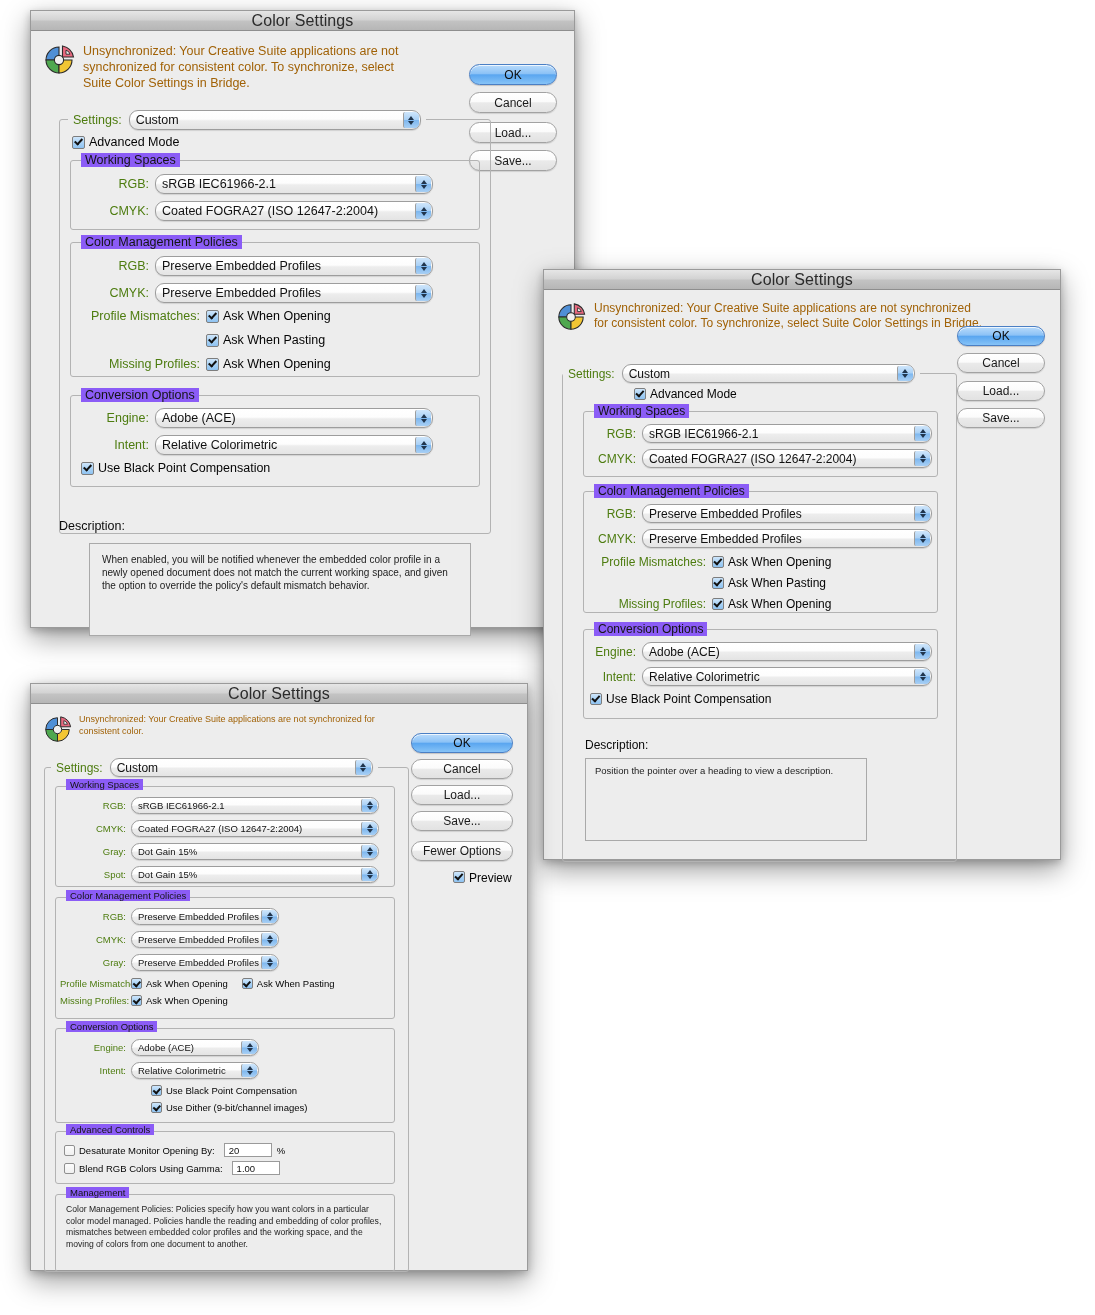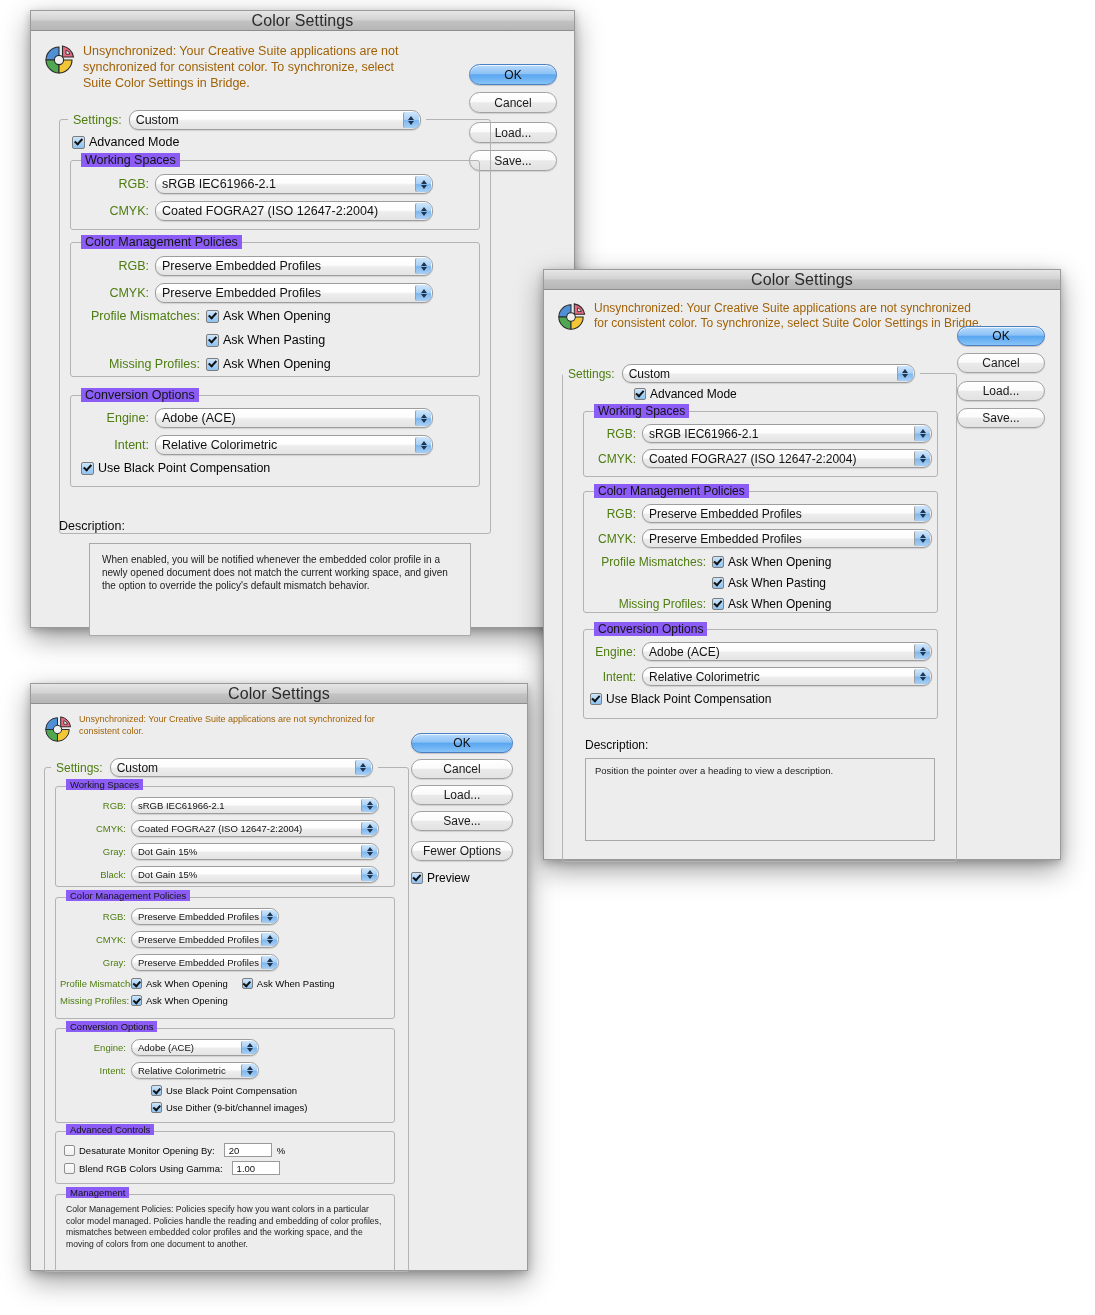--- a/index.html
+++ b/index.html
@@ -179,32 +179,32 @@
   #dlg2 .advmode .cblbl{font-size:12px;}
   #dlg2 .g-ws{position:absolute;left:20px;top:37px;width:355px;height:66px;}
   #dlg2 .g-cmp{position:absolute;left:20px;top:117px;width:355px;height:122px;}
   #dlg2 .g-conv{position:absolute;left:20px;top:255px;width:355px;height:90px;}
   #dlg2 .grp > .lg{font-size:12px;}
   #dlg2 .frow{position:absolute;display:flex;align-items:center;}
   #dlg2 .frow .lbl{font-size:12px;width:48px;text-align:right;margin-right:6px;}
   #dlg2 .frow .popup{height:19px;}
   #dlg2 .frow .popup .pv{font-size:12px;}
   #dlg2 .desclabel{position:absolute;left:22px;top:364px;font-size:12px;color:#0a0a0a;}
-  #dlg2 .descbox{position:absolute;left:22px;top:384px;width:350px;height:83px;}
+  #dlg2 .descbox{position:absolute;left:22px;top:384px;width:282px;height:83px;}
   #dlg2 .descbox p{margin:6px 9px;font-size:9.5px;line-height:12px;}
 
   
   #dlg3{left:30px;top:683px;width:498px;height:588px;}
   #dlg3 .warnrow{padding:10px 0 0 12px;}
   #dlg3 .cswheel{width:29px;height:29px;margin-right:7px;margin-top:1px;}
   #dlg3 .warntext{font-size:9px;line-height:11.5px;width:305px;}
   #dlg3 .btncol{position:absolute;right:14px;top:29px;width:102px;}
   #dlg3 .btn{height:20px;font-size:12px;margin-bottom:6px;}
   #dlg3 .btn.gap{margin-top:10px;}
-  #dlg3 .prevrow{margin-top:10px;display:flex;align-items:center;}
+  #dlg3 .prevrow{margin-top:10px;display:flex;margin-left:42px;}
   #dlg3 .prevrow .cbx{width:12px;height:12px;}
   #dlg3 .prevrow .cblbl{font-size:12px;}
   #dlg3 .settingsgrp{position:absolute;left:13px;top:63px;width:365px;height:505px;}
   #dlg3 .srow{position:absolute;left:6px;top:-10px;display:flex;align-items:center;background:#ededed;padding:0 5px;}
   #dlg3 .srow .lbl{font-size:12px;margin-right:7px;}
   #dlg3 .srow .popup{width:263px;height:19px;}
   #dlg3 .srow .popup .pv{font-size:12px;}
   #dlg3 .g-ws{position:absolute;left:10px;top:18px;width:340px;height:101px;}
   #dlg3 .g-cmp{position:absolute;left:10px;top:129px;width:340px;height:122px;}
   #dlg3 .g-conv{position:absolute;left:10px;top:260px;width:340px;height:95px;}
@@ -613,21 +613,21 @@
           <span class="lbl">Gray:</span>
           <div class="popup" style="width:248px;">
             <span class="pv">Dot Gain 15%</span>
             <span class="arrows">
                 <i class="up"></i>
                 <i class="dn"></i>
               </span>
           </div>
         </div>
         <div class="frow" style="left:4px;top:79px;">
-          <span class="lbl">Black:</span>
+          <span class="lbl">Spot:</span>
           <div class="popup" style="width:248px;">
             <span class="pv">Dot Gain 15%</span>
             <span class="arrows">
                 <i class="up"></i>
                 <i class="dn"></i>
               </span>
           </div>
         </div>
       </div>
 

